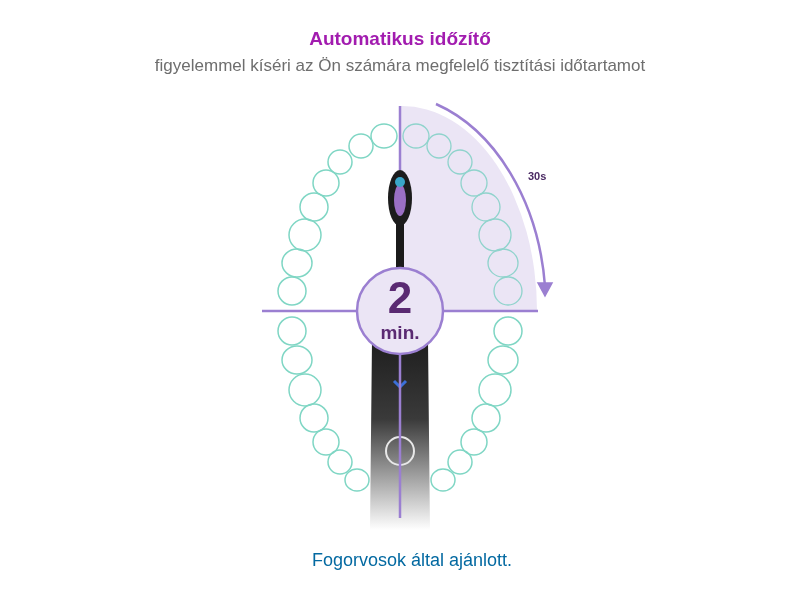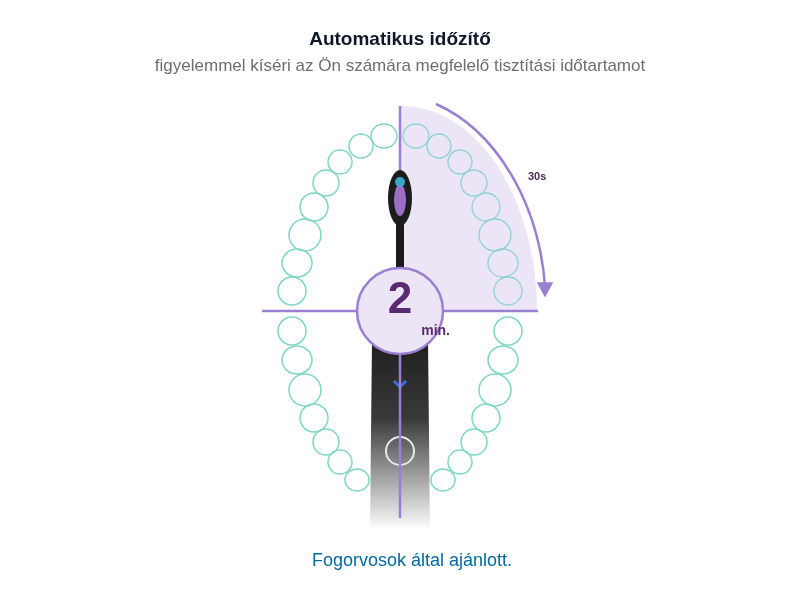--- a/index.html
+++ b/index.html
@@ -1,23 +1,23 @@
 <!DOCTYPE html>
 <html><head>
 <meta charset="utf-8">
 <style>
   html,body{margin:0;padding:0;background:#ffffff;}
   body{width:800px;height:600px;position:relative;overflow:hidden;font-family:"Liberation Sans","DejaVu Sans",sans-serif;}
-  .title{position:absolute;left:0;width:800px;top:28px;text-align:center;font-size:19px;font-weight:bold;color:#0f172a;}
+  .title{position:absolute;left:0;width:800px;top:28px;text-align:center;font-size:19px;font-weight:bold;color:#a21caf;}
   .subtitle{position:absolute;left:0;width:800px;top:56px;text-align:center;font-size:17px;color:#6e6e6e;}
   .footer{position:absolute;left:12px;width:800px;top:550px;text-align:center;font-size:18px;color:#0369a1;}
   svg.diagram{position:absolute;left:0;top:0;}
   .sec-label{position:absolute;left:528px;top:170px;font-size:11px;font-weight:bold;color:#4b2a63;}
   .badge-num{position:absolute;left:350px;width:100px;top:276px;text-align:center;font-size:44px;font-weight:bold;color:#5a2a72;line-height:44px;}
-  .badge-unit{position:absolute;left:350px;width:100px;top:322px;text-align:right;font-size:14px;font-weight:bold;color:#5a2a72;}
+  .badge-unit{position:absolute;left:350px;width:100px;top:322px;text-align:center;font-size:19px;font-weight:bold;color:#5a2a72;}
 </style>
 </head>
 <body>
 
 <div class="title">Automatikus időzítő</div>
 <div class="subtitle">figyelemmel kíséri az Ön számára megfelelő tisztítási időtartamot</div>
 
 <svg class="diagram" width="800" height="600" viewBox="0 0 800 600">
 
   <path d="M400 106 A 135 205 0 0 1 537 311 L 400 311 Z" fill="#ebe5f5"></path>

